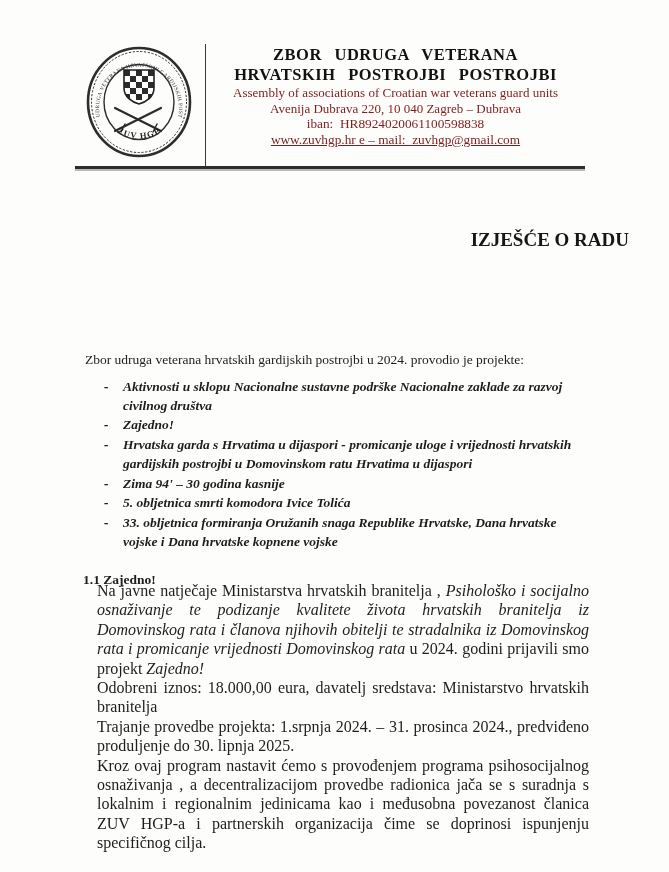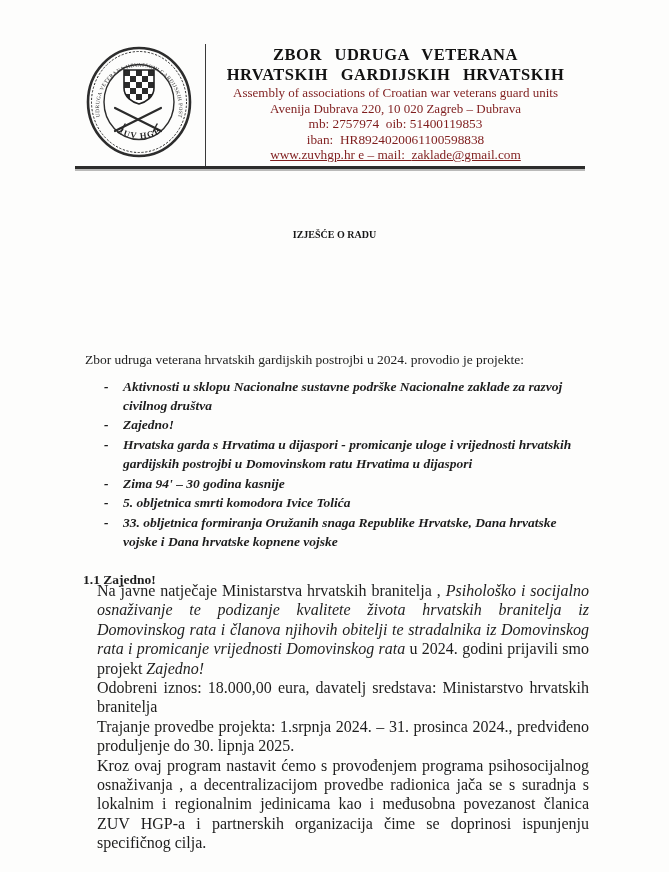--- a/index.html
+++ b/index.html
@@ -34,21 +34,21 @@
 
   .thick-rule {
     position:absolute; top:166px; left:75px; right:84px; height:0;
     border-top:3px solid #2c2c2c;
     box-shadow:0 2px 0 rgba(60,60,60,.35);
   }
 
   
   .titles {
     position:absolute; top:229px; left:40px; right:40px;
-    text-align:center; font-weight:bold; font-size:10px; color:#161616;
+    text-align:right; font-weight:bold; font-size:19px; color:#161616;
   }
   .titles .t1 { margin-bottom:17px; }
   .titles .t2 { line-height:18px; }
 
   
   .intro {
     position:absolute; top:352px; left:85px; right:80px;
     font-size:13.5px;
   }
   .proj-list { position:absolute; top:378px; left:104px; right:82px; }
@@ -128,26 +128,25 @@
         <text font-size="8.5" font-weight="bold" font-family="Liberation Serif, serif" fill="#1e1e1e" letter-spacing="1.2">
           <textPath href="#ringBottom" startOffset="50%" text-anchor="middle">ZUV HGP</textPath>
         </text>
       </svg>
     </div>
 
     <div class="vdivider"></div>
 
     <div class="lh-text">
       <div class="org-name">ZBOR UDRUGA VETERANA</div>
-      <div class="org-name">HRVATSKIH GARDIJSKIH HRVATSKIH</div>
+      <div class="org-name">HRVATSKIH POSTROJBI POSTROJBI</div>
       <div class="lh-line">Assembly of associations of Croatian war veterans guard units</div>
-      <div class="lh-line">Avenija Dubrava 220, 10 020 Zagreb – Dubrava</div>
-      <div class="lh-line contact">mb: 2757974  oib: 51400119853</div>
+      <div class="lh-line">Avenija Dubrava 220, 10 040 Zagreb – Dubrava</div>
       <div class="lh-line contact">iban:  HR8924020061100598838</div>
-      <div class="lh-line contact weblin"><span>www.zuvhgp.hr</span><span> e – mail:  </span><span>zaklade@gmail.com</span></div>
+      <div class="lh-line contact weblin"><span>www.zuvhgp.hr</span><span> e – mail:  </span><span>zuvhgp@gmail.com</span></div>
     </div>
   </div>
 
   <div class="thick-rule"></div>
 
   <div class="titles">
     <div class="t1">IZJEŠĆE O RADU</div>
   </div>
 
   <div class="intro">Zbor udruga veterana hrvatskih gardijskih postrojbi u 2024. provodio je projekte:</div>

